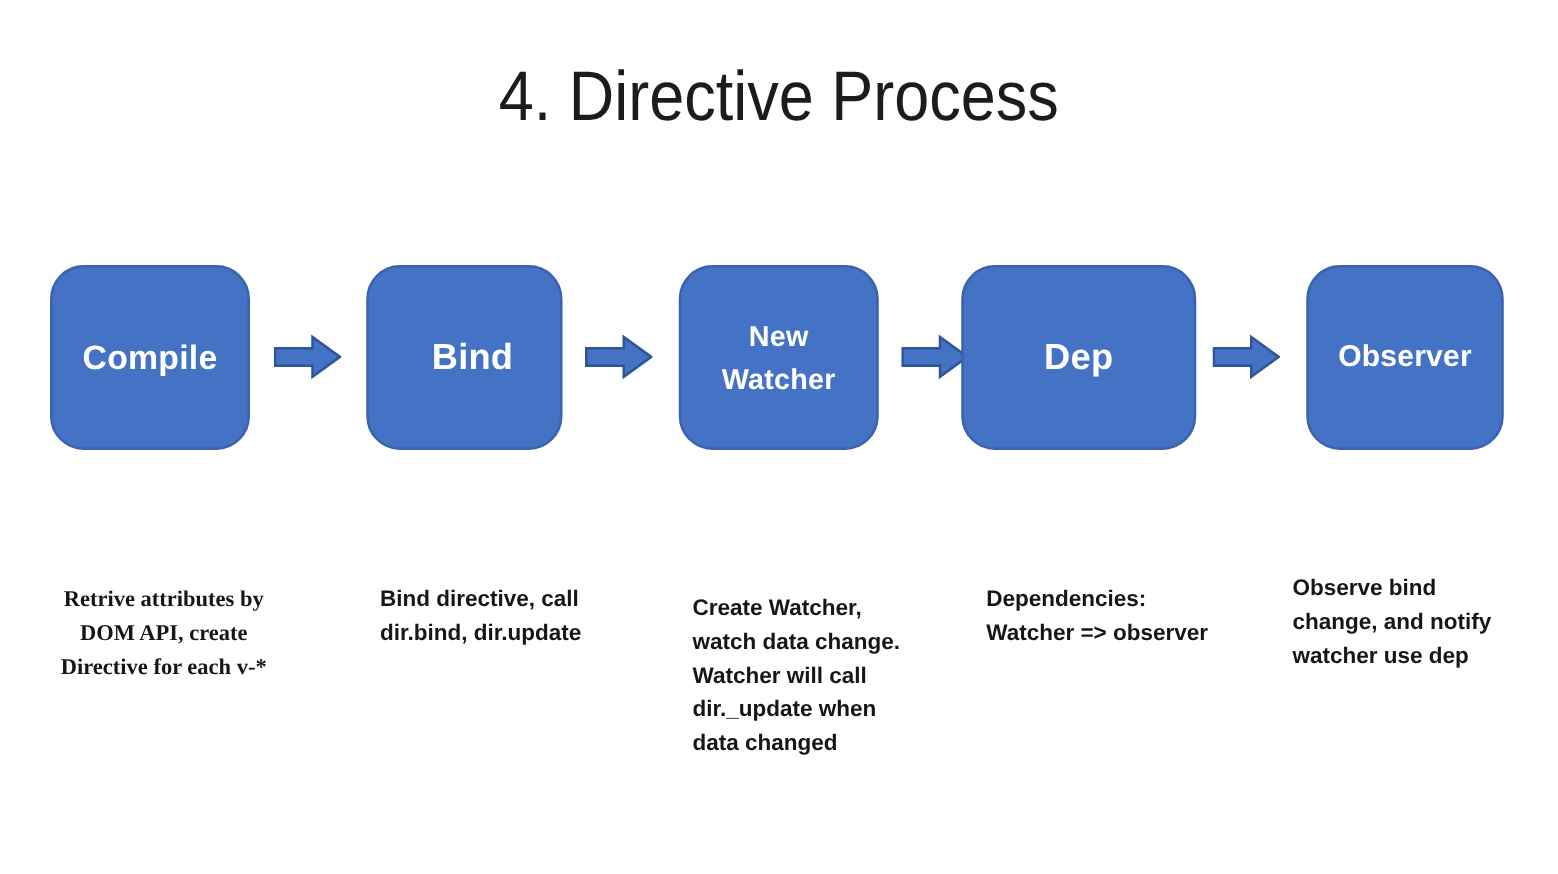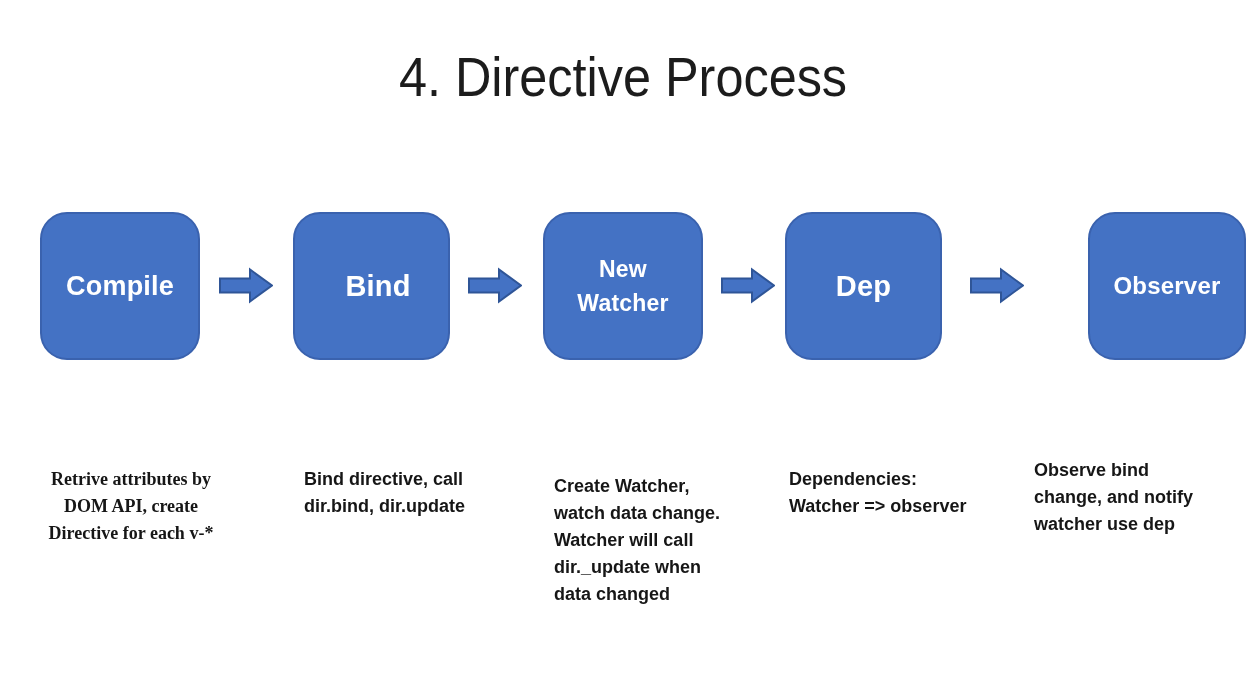--- a/index.html
+++ b/index.html
@@ -48,22 +48,22 @@
   }
   .box-label{
     color:var(--label-color);
     font-weight:700;
     white-space:pre-line;
     letter-spacing:0.2px;
   }
   .box-0{left:40px;width:160px;}
   .box-1{left:293px;width:157px;padding-left:13px;}
   .box-2{left:543px;width:160px;}
-  .box-3{left:785px;width:157px;}
-  .box-4{left:1045px;width:158px;margin-left:43px;}
+  .box-3{left:769px;width:188px;}
+  .box-4{left:1045px;width:158px;}
   .box-0 .box-label{font-size:27px;}
   .box-1 .box-label{font-size:29px;}
   .box-2 .box-label{font-size:23px;line-height:34px;}
   .box-3 .box-label{font-size:29px;}
   .box-4 .box-label{font-size:24px;}
   .arrow{
     position:absolute;
     top:267px;
     width:54px;
     height:37px;

